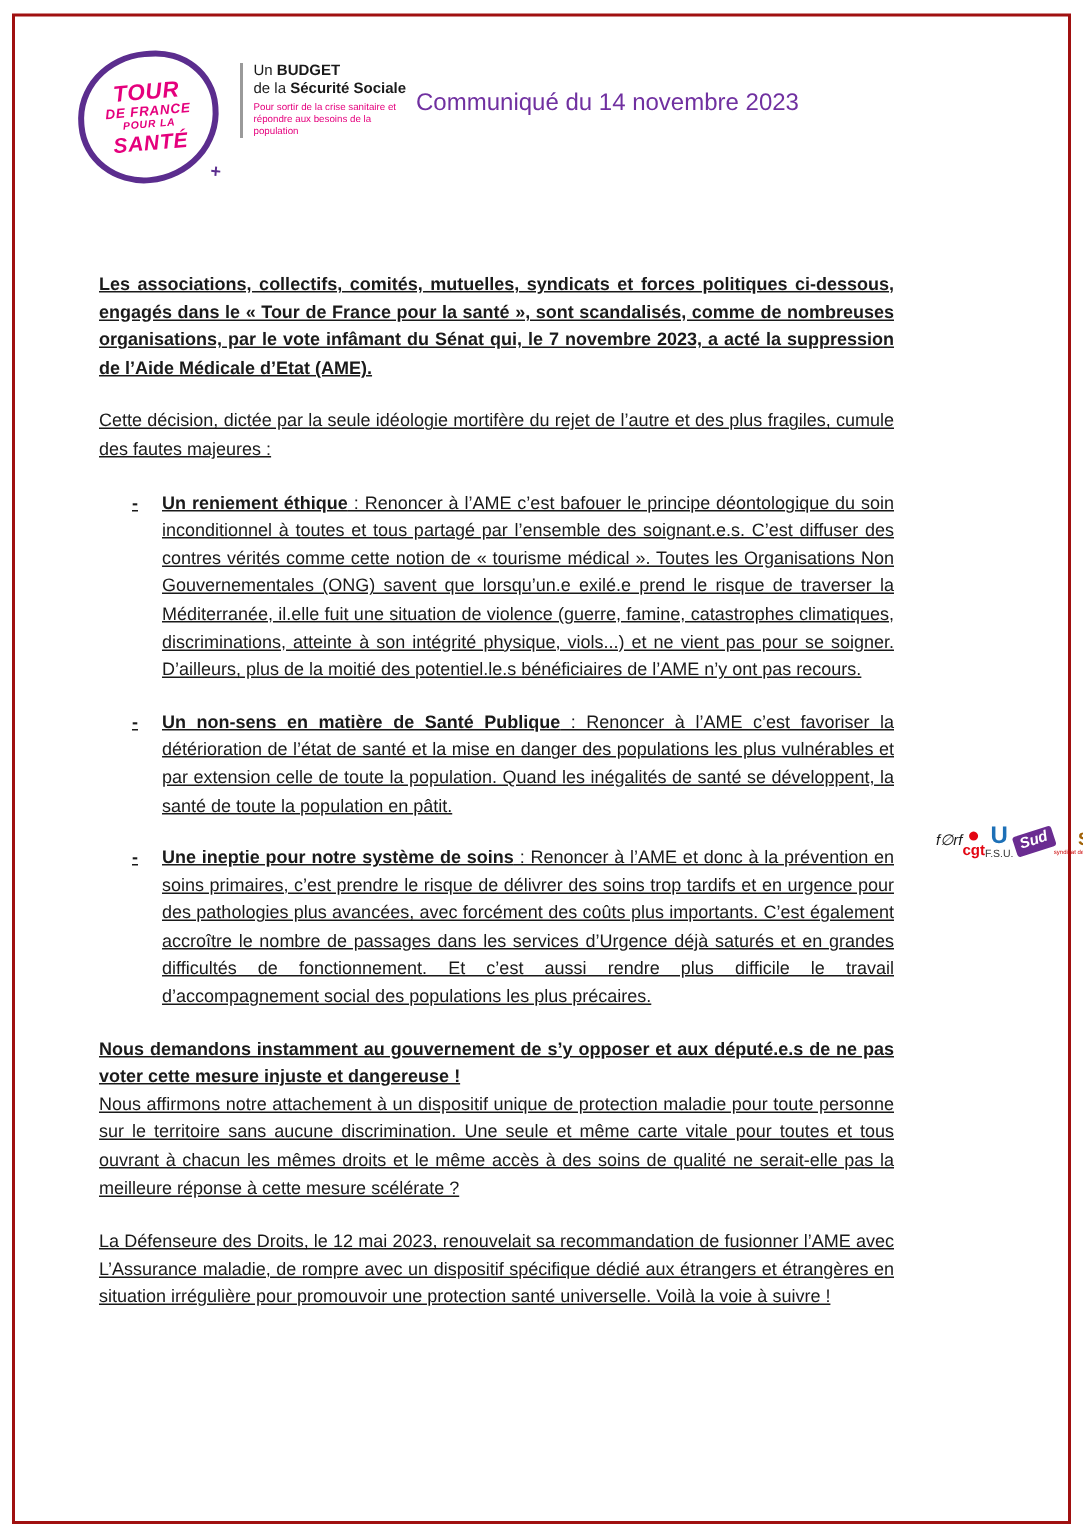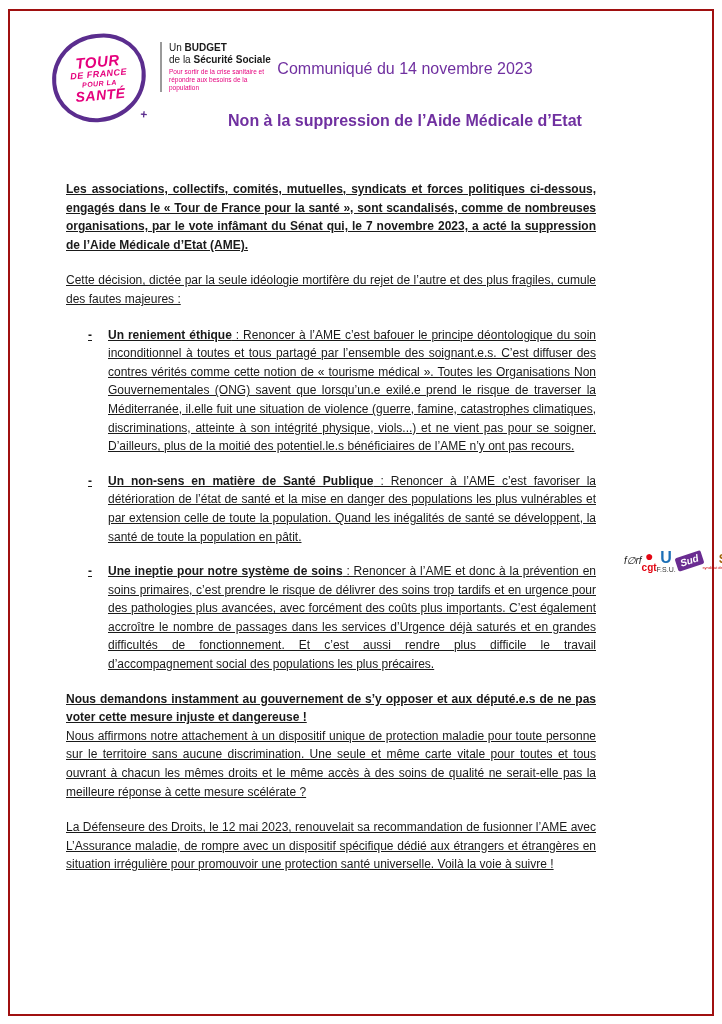--- a/index.html
+++ b/index.html
@@ -96,21 +96,20 @@
     </div>
     <div class="budget">
       <div class="l1"><span>Un </span><b>BUDGET</b></div>
       <div class="l2"><span>de la </span><b>Sécurité Sociale</b></div>
       <div class="tag">Pour sortir de la crise sanitaire et répondre aux besoins de la population</div>
     </div>
   </div>
 
   <div class="headings">
     <div class="h-communique">Communiqué du 14 novembre 2023</div>
-    <div class="h-title">Non à la suppression de l’Aide Médicale d’Etat</div>
   </div>
 
   <div class="main">
     <p class="bold">Les associations, collectifs, comités, mutuelles, syndicats et forces politiques ci-dessous, engagés dans le « Tour de France pour la santé », sont scandalisés, comme de nombreuses organisations, par le vote infâmant du Sénat qui, le 7 novembre 2023, a acté la suppression de l’Aide Médicale d’Etat (AME).</p>
     <p>Cette décision, dictée par la seule idéologie mortifère du rejet de l’autre et des plus fragiles, cumule des fautes majeures :</p>
 
     <ul class="bullets">
       <li>
         <span class="dash">-</span>
         <span class="btxt"><span class="bold">Un reniement éthique</span><span> : Renoncer à l’AME c’est bafouer le principe déontologique du soin inconditionnel à toutes et tous partagé par l’ensemble des soignant.e.s. C’est diffuser des contres vérités comme cette notion de « tourisme médical ». Toutes les Organisations Non Gouvernementales (ONG) savent que lorsqu’un.e exilé.e prend le risque de traverser la Méditerranée, il.elle fuit une situation de violence (guerre, famine, catastrophes climatiques, discriminations, atteinte à son intégrité physique, viols...)  et ne vient pas pour se soigner. D’ailleurs, plus de la moitié des potentiel.le.s bénéficiaires de l’AME n’y ont pas recours.</span></span>

